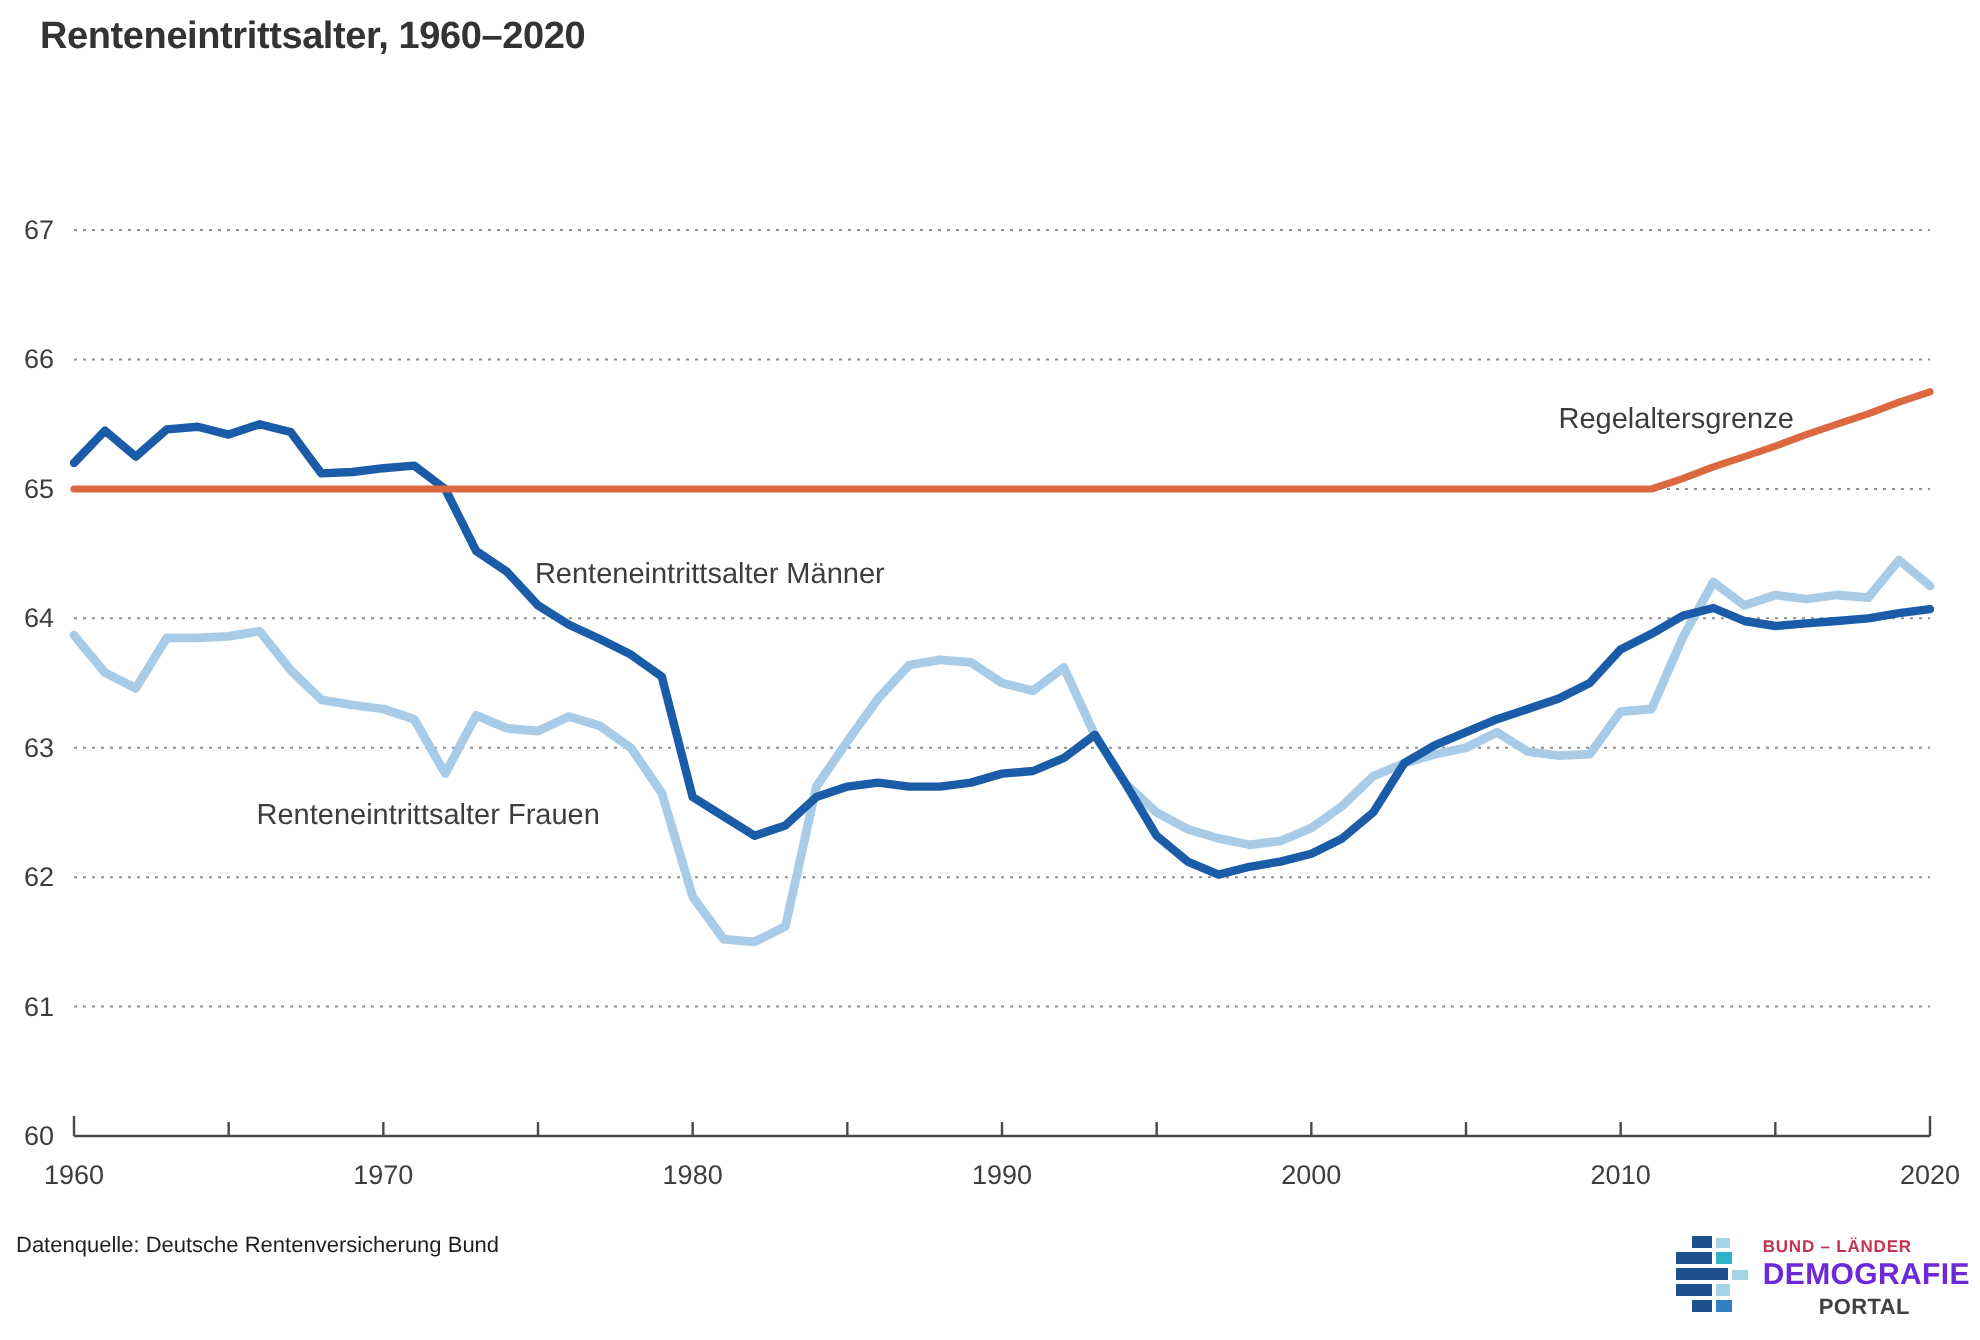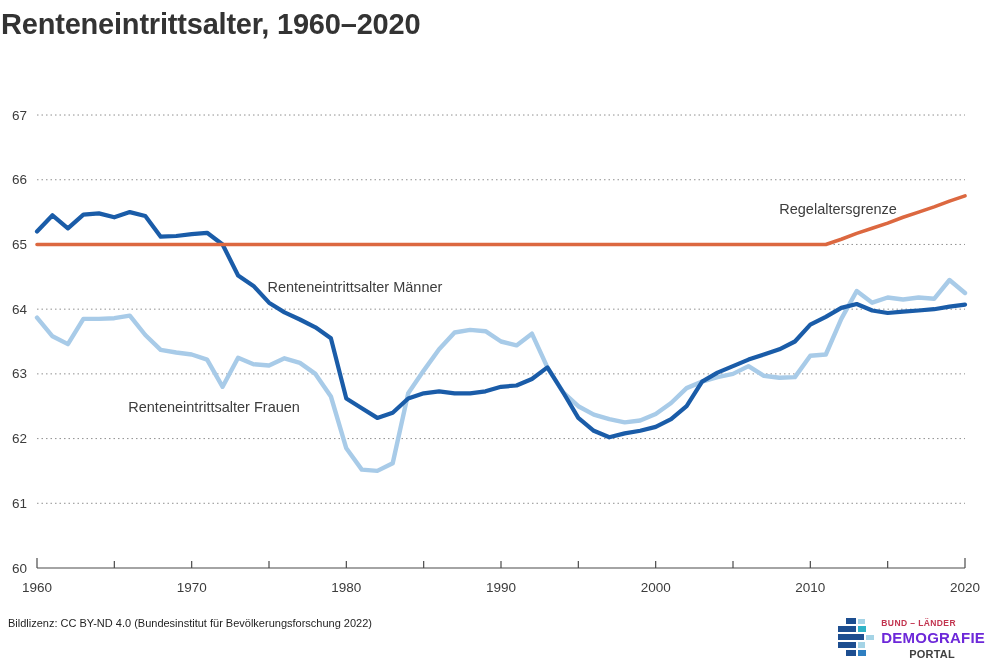--- a/index.html
+++ b/index.html
@@ -1,22 +1,22 @@
 <!DOCTYPE html>
 <html><head>
 <meta charset="utf-8">
 <style>
   html,body{margin:0;padding:0;background:#fff;}
   .page{
     position:relative;width:990px;height:670px;background:#ffffff;overflow:hidden;
     font-family:"Liberation Sans",sans-serif;
   }
   .title{
-    position:absolute;left:1px;top:8px;margin:0;
-    font-size:29px;font-weight:700;color:#333;letter-spacing:-0.2px;
+    position:absolute;left:20px;top:8px;margin:0;
+    font-size:19px;font-weight:700;color:#333;letter-spacing:-0.2px;
   }
   .subtitle{
     position:absolute;left:8px;top:56px;margin:0;
     font-size:16px;font-weight:400;color:#4d4d4d;
   }
   #chart{position:absolute;left:0;top:100px;}
   .footer{
     position:absolute;left:8px;top:617px;
     font-size:11px;line-height:13.4px;color:#1f1f1f;
   }
@@ -75,21 +75,21 @@
       <text x="965" y="492" text-anchor="middle" font-size="13.5" fill="#3c3c3c">2020</text>
       <polyline points="37.0,217.6 52.5,236.3 67.9,244.1 83.4,218.9 98.9,218.9 114.3,218.2 129.8,215.6 145.3,235.0 160.7,249.9 176.2,252.5 191.7,254.5 207.1,259.6 222.6,286.8 238.1,257.7 253.5,264.2 269.0,265.5 284.5,258.3 299.9,262.9 315.4,273.9 330.9,296.5 346.3,348.3 361.8,369.6 377.3,370.9 392.7,363.2 408.2,293.3 423.7,270.6 439.1,249.3 454.6,232.5 470.1,229.9 485.5,231.2 501.0,241.5 516.5,245.4 531.9,233.7 547.4,267.4 562.9,292.0 578.3,306.2 593.8,314.6 609.3,319.2 624.7,322.4 640.2,320.5 655.7,314.0 671.1,303.0 686.6,288.1 702.1,281.6 717.5,277.1 733.0,273.9 748.5,266.1 763.9,275.8 779.4,277.8 794.9,277.1 810.3,255.8 825.8,254.5 841.3,218.9 856.7,191.0 872.2,202.7 887.7,197.5 903.1,199.5 918.6,197.5 934.1,198.8 949.5,180.0 965.0,193.0" fill="none" stroke="#a8cbe8" stroke-width="4.4" stroke-linejoin="round" stroke-linecap="round"></polyline>
       <polyline points="37.0,131.5 52.5,115.3 67.9,128.3 83.4,114.7 98.9,113.4 114.3,117.3 129.8,112.1 145.3,116.0 160.7,136.7 176.2,136.0 191.7,134.1 207.1,132.8 222.6,144.5 238.1,175.5 253.5,185.9 269.0,202.7 284.5,212.4 299.9,219.5 315.4,227.3 330.9,238.3 346.3,298.5 361.8,308.2 377.3,317.9 392.7,312.7 408.2,298.5 423.7,293.3 439.1,291.3 454.6,293.3 470.1,293.3 485.5,291.3 501.0,286.8 516.5,285.5 531.9,279.0 547.4,267.4 562.9,292.0 578.3,317.9 593.8,330.8 609.3,337.3 624.7,333.4 640.2,330.8 655.7,326.9 671.1,319.2 686.6,306.2 702.1,281.6 717.5,272.6 733.0,266.1 748.5,259.6 763.9,254.5 779.4,249.3 794.9,241.5 810.3,224.7 825.8,216.9 841.3,207.9 856.7,204.0 872.2,210.5 887.7,213.0 903.1,211.7 918.6,210.5 934.1,209.2 949.5,206.6 965.0,204.6" fill="none" stroke="#1a5ca8" stroke-width="4.2" stroke-linejoin="round" stroke-linecap="round"></polyline>
       <polyline points="37.0,144.5 52.5,144.5 67.9,144.5 83.4,144.5 98.9,144.5 114.3,144.5 129.8,144.5 145.3,144.5 160.7,144.5 176.2,144.5 191.7,144.5 207.1,144.5 222.6,144.5 238.1,144.5 253.5,144.5 269.0,144.5 284.5,144.5 299.9,144.5 315.4,144.5 330.9,144.5 346.3,144.5 361.8,144.5 377.3,144.5 392.7,144.5 408.2,144.5 423.7,144.5 439.1,144.5 454.6,144.5 470.1,144.5 485.5,144.5 501.0,144.5 516.5,144.5 531.9,144.5 547.4,144.5 562.9,144.5 578.3,144.5 593.8,144.5 609.3,144.5 624.7,144.5 640.2,144.5 655.7,144.5 671.1,144.5 686.6,144.5 702.1,144.5 717.5,144.5 733.0,144.5 748.5,144.5 763.9,144.5 779.4,144.5 794.9,144.5 810.3,144.5 825.8,144.5 841.3,139.3 856.7,133.4 872.2,128.3 887.7,123.1 903.1,117.3 918.6,112.1 934.1,106.9 949.5,101.1 965.0,95.9" fill="none" stroke="#dc6840" stroke-width="3.6" stroke-linejoin="round" stroke-linecap="round"></polyline>
       <text x="896.9466666666652" y="114.0363000000001" text-anchor="end" font-size="14.5" fill="#3d3d3d">Regelaltersgrenze</text>
       <text x="267.45333333333474" y="191.6883000000003" text-anchor="start" font-size="14.5" fill="#3d3d3d">Renteneintrittsalter Männer</text>
       <text x="128.25333333333475" y="312.04890000000023" text-anchor="start" font-size="14.5" fill="#3d3d3d">Renteneintrittsalter Frauen</text>
     </svg>
 
   <div class="footer">
-    <div>Bildlizenz: CC BY-ND 4.0 (Bundesinstitut für Bevölkerungsforschung 2022)</div>
+    <div>Datenquelle: Deutsche Rentenversicherung Bund</div>
   </div>
 
   <div class="logo">
     <svg width="36" height="46" viewBox="0 0 36 46">
       <rect x="8" y="0" width="10" height="6" fill="#1d4e90"></rect>
       <rect x="20" y="1" width="7" height="5" fill="#a5d4e6"></rect>
       <rect x="0" y="8" width="18" height="6" fill="#1d4e90"></rect>
       <rect x="20" y="8" width="8" height="6" fill="#2fb3c7"></rect>
       <rect x="0" y="16" width="26" height="6" fill="#1d4e90"></rect>
       <rect x="28" y="17" width="8" height="5" fill="#a5d4e6"></rect>

